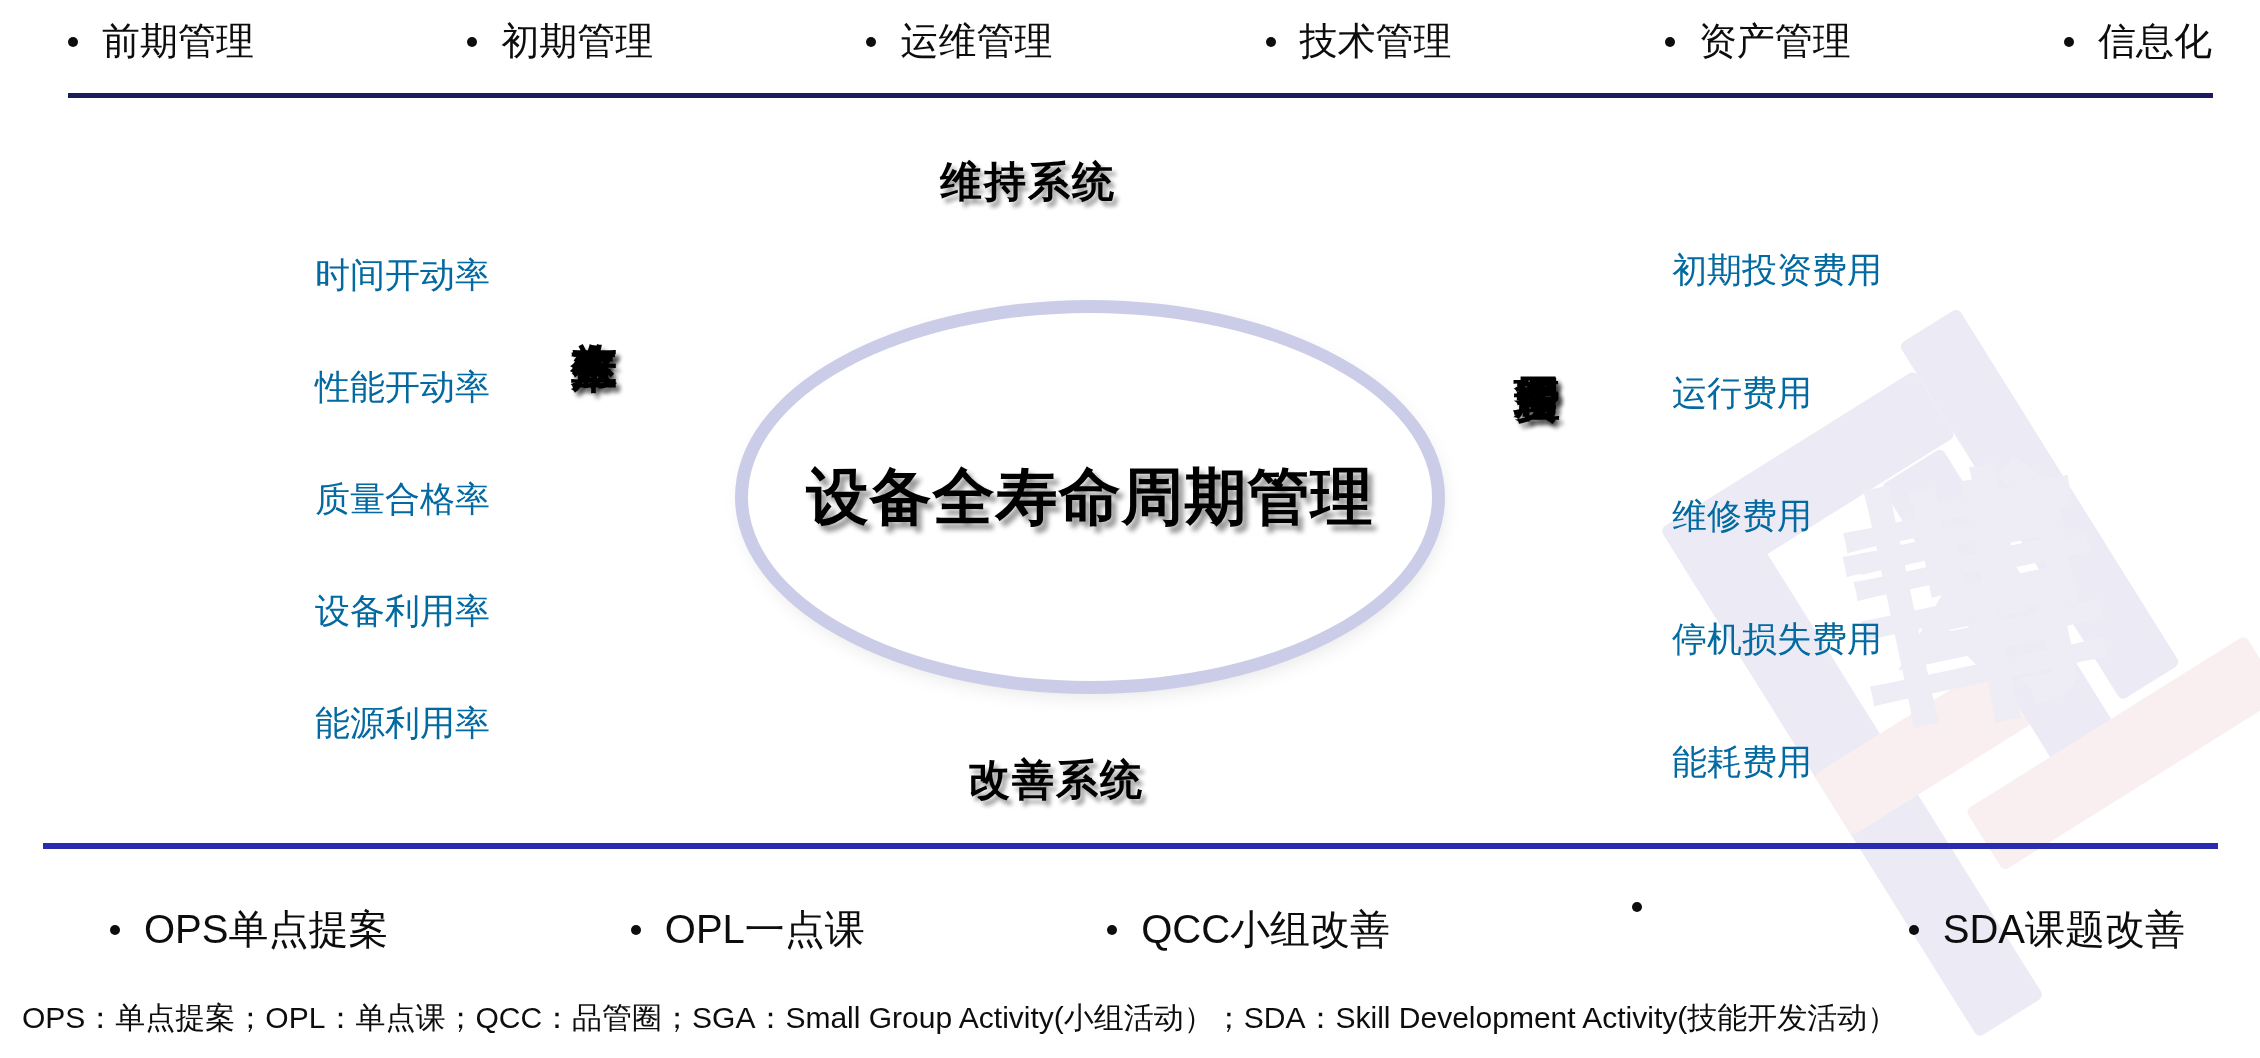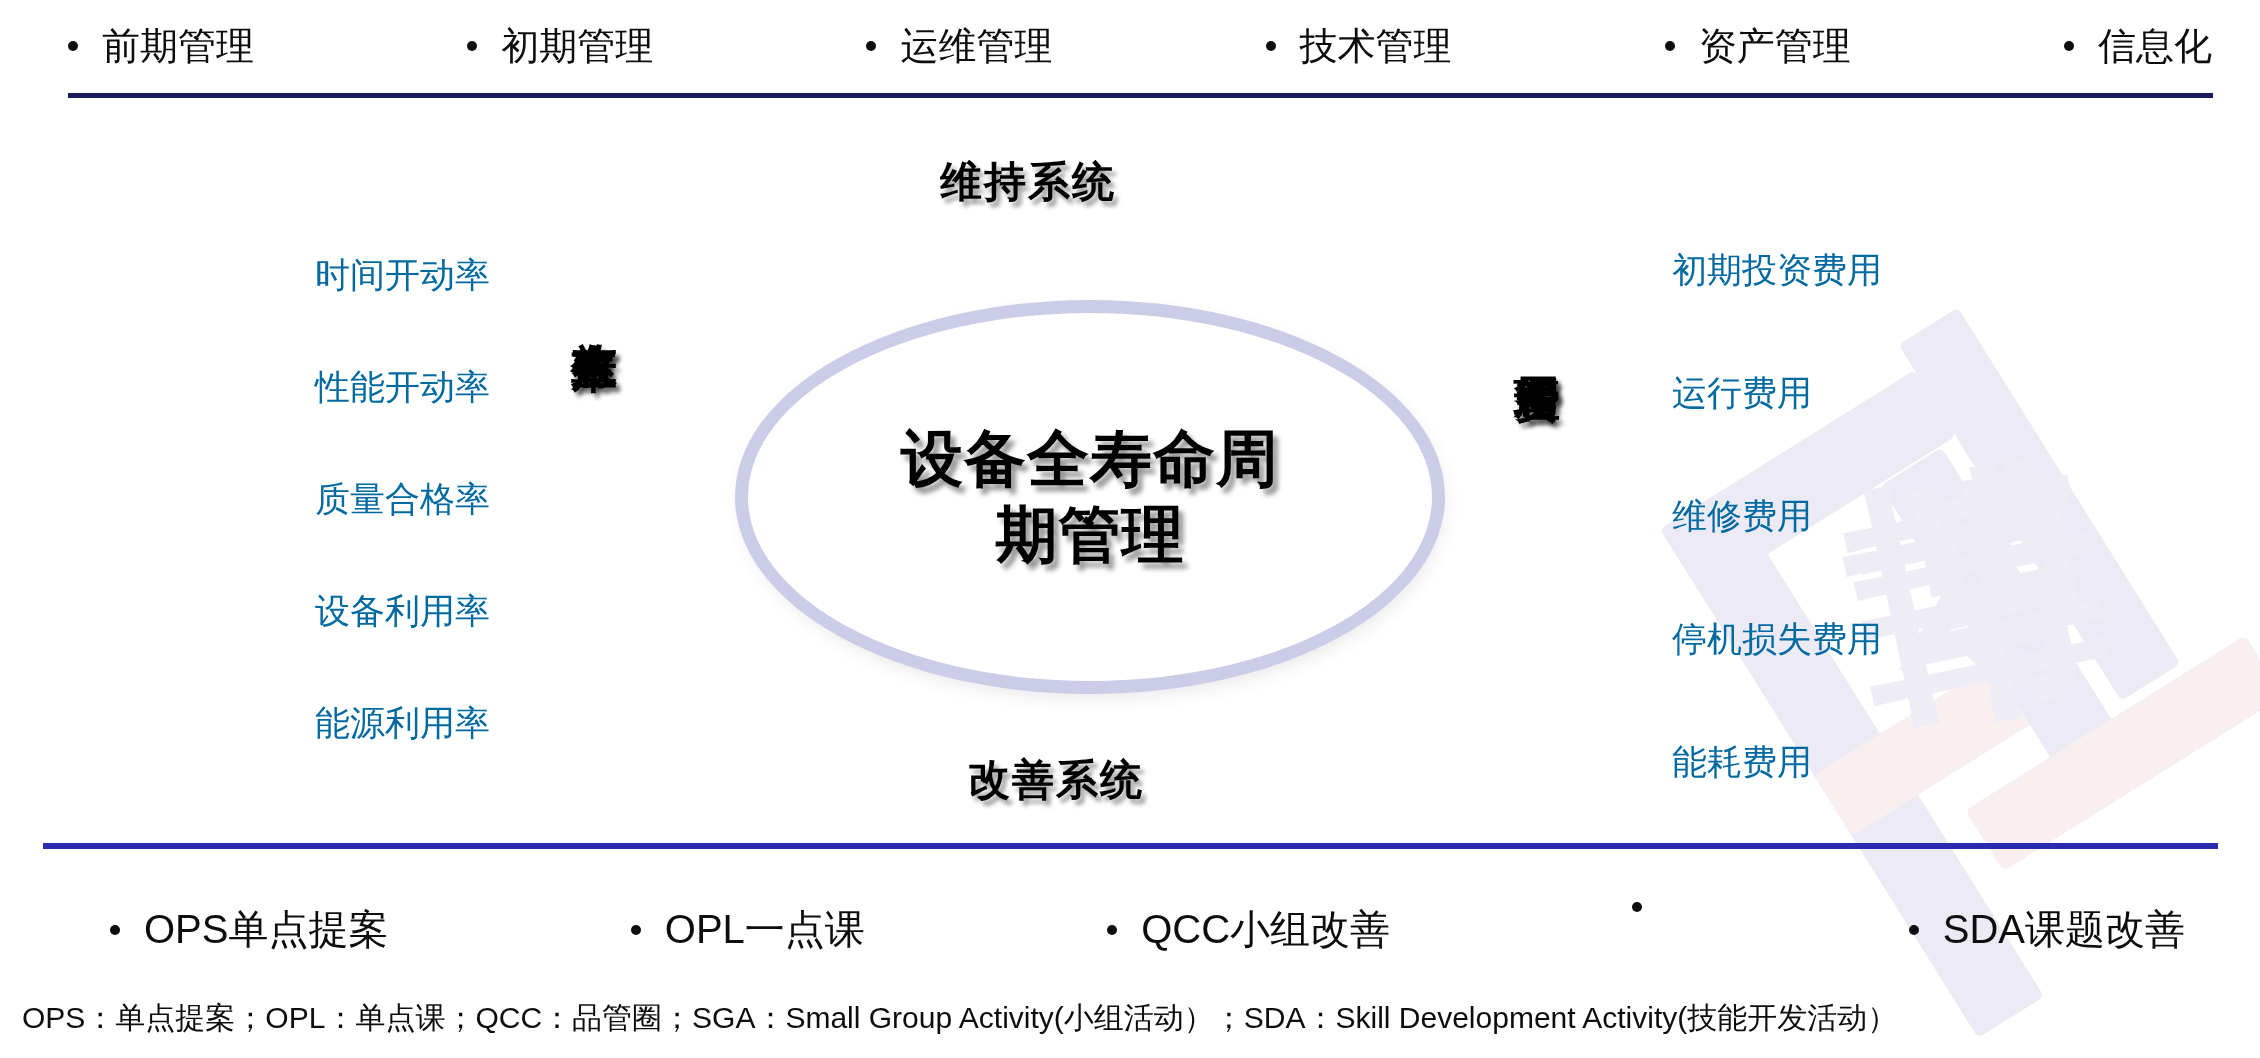--- a/index.html
+++ b/index.html
@@ -57,21 +57,21 @@
   }
 
   
   .top-row {
     position: absolute;
     left: 68px;
     top: 16px;
     width: 2144px;
     height: 60px;
     display: flex;
-    align-items: center;
+    align-items: flex-start;
     justify-content: space-between;
     z-index: 3;
   }
   .bullet-item {
     display: flex;
     align-items: center;
     white-space: nowrap;
     font-size: 38px;
     font-weight: 400;
     color: #0d0d0d;
@@ -136,21 +136,20 @@
     background: #ffffff;
     box-sizing: content-box;
   }
   .ellipse-label {
     position: absolute;
     left: 0;
     top: 0;
     width: 710px;
     height: 394px;
     display: flex;
-    flex-direction: column;
     align-items: center;
     justify-content: center;
     text-align: center;
     font-size: 62px;
     font-weight: 700;
     line-height: 1.22;
     letter-spacing: 1px;
     color: #000000;
     text-shadow: 5px 6px 5px rgba(0,0,0,0.42);
   }

